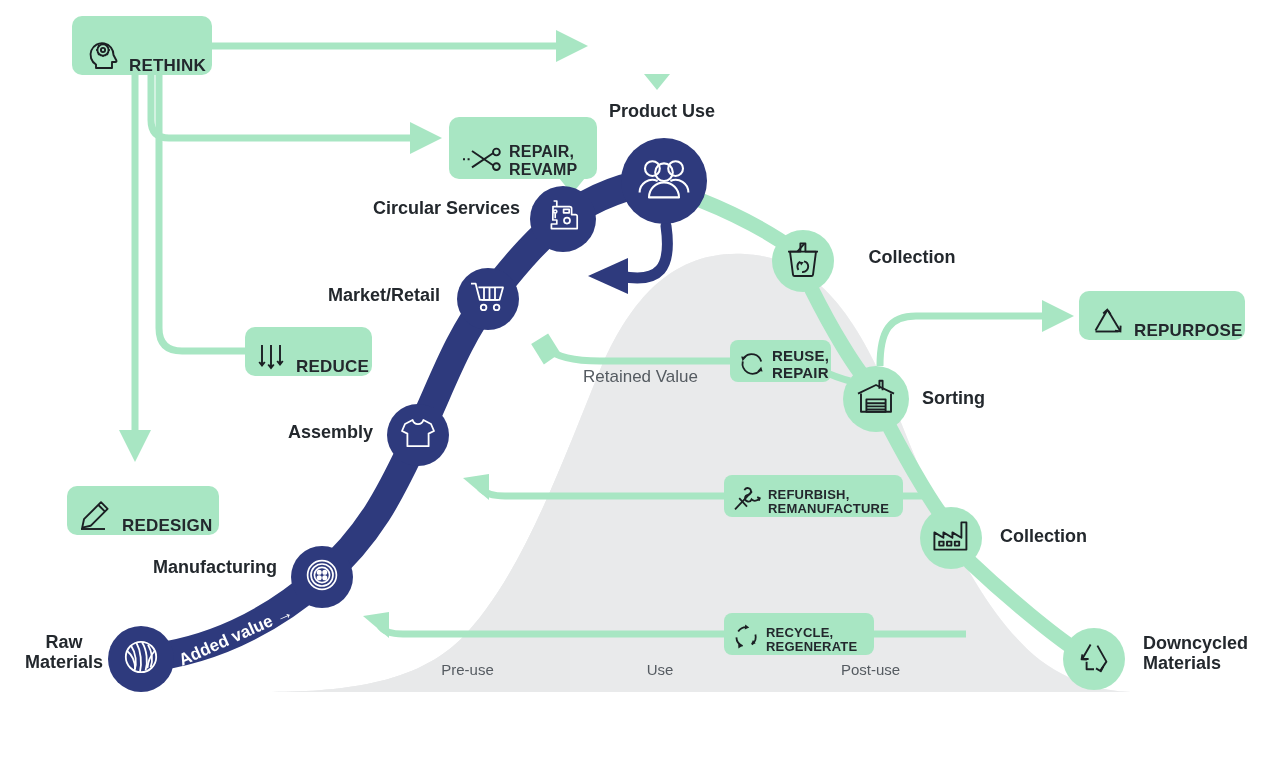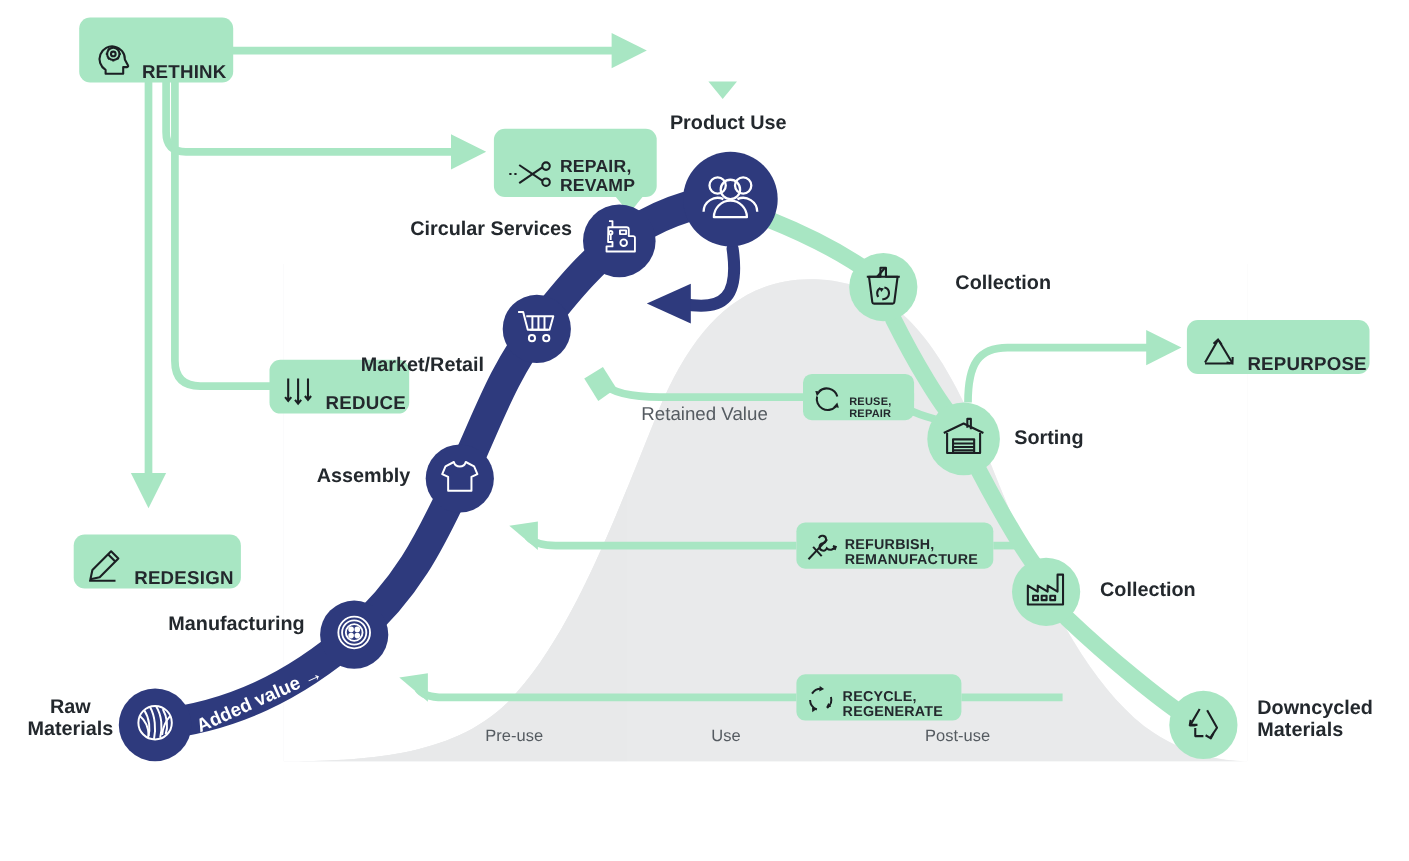--- a/index.html
+++ b/index.html
@@ -224,21 +224,21 @@
 
   <div class="pill" style="left:730px;top:340px;width:101px;height:42px;padding:0 8px;gap:6px;border-radius:8px;">
     <span class="ico">
       <svg width="28" height="28" viewBox="0 0 28 28" fill="none" stroke="#1b1f23" stroke-width="1.9">
         <path d="M23.2 11.4 A10 10 0 0 0 6.4 7.2"></path>
         <path d="M4.8 11.4 A10 10 0 0 0 21.6 20.8"></path>
         <polygon points="3.2,6.4 8.2,7.0 4.6,11.2" fill="#1b1f23" stroke="none"></polygon>
         <polygon points="24.6,21.6 19.6,21.0 23.2,16.8" fill="#1b1f23" stroke="none"></polygon>
       </svg>
     </span>
-    <span class="lbl" style="font-size:10px;">REUSE,
+    <span class="lbl" style="font-size:15px;">REUSE,
 REPAIR</span>
   </div>
 
   <div class="pill" style="left:724px;top:475px;width:179px;height:42px;padding:0 8px;gap:6px;border-radius:8px;">
     <span class="ico">
       <svg width="30" height="28" viewBox="0 0 30 28" fill="none" stroke="#1b1f23" stroke-width="1.8">
         <line x1="3" y1="24.4" x2="20" y2="6.4"></line>
         <path d="M12.4 5.2 a3.4 3.4 0 1 1 3.6 4.6 a3.4 3.4 0 1 0 3.6 4.6 c2.6 2.6 6 1.2 7.4 -1"></path>
         <path d="M25.2 12.2 l2.6 1 -1 2.6"></path>
         <line x1="7.2" y1="13.2" x2="15" y2="21.6"></line>
@@ -308,21 +308,21 @@
     <span>
       <svg width="38" height="34" viewBox="0 0 38 34" fill="none" stroke="#ffffff" stroke-width="1.8" stroke-linejoin="round">
         <path d="M2 3.6 h4.6 l4.2 16.2 h18.4"></path>
         <path d="M9.4 7.4 H34 l-3.4 12.4 H12.6"></path>
         <path d="M15 7.4 v12.4 M20.5 7.4 v12.4 M26 7.4 v12.4"></path>
         <circle cx="14.6" cy="27.4" r="2.8"></circle>
         <circle cx="27.6" cy="27.4" r="2.8"></circle>
       </svg>
     </span>
   </div>
-  <div class="caption" style="left:295px;top:285px;width:145px;text-align:right;font-size:18px;margin-top:36px;">Market/Retail</div>
+  <div class="caption" style="left:295px;top:285px;width:145px;text-align:right;font-size:18px;">Market/Retail</div>
 
   <div class="node blue" style="left:530px;top:186px;width:66px;height:66px;">
     <span>
       <svg width="40" height="40" viewBox="0 0 40 40" fill="none" stroke="#ffffff" stroke-width="1.7" stroke-linejoin="round">
         <path d="M10 9.6 h16.6 a2 2 0 0 1 2 2 v6 h4 a1.6 1.6 0 0 1 1.6 1.6 v12.4 H8.4 V27 h5.4 v-4 h-4 Z"></path>
         <rect x="20.6" y="12.4" width="5.6" height="3.4"></rect>
         <circle cx="24" cy="23.6" r="3"></circle>
         <path d="M10.6 4 h3.2 v5.6"></path>
         <circle cx="12.2" cy="14.6" r="1.6"></circle>
         <path d="M12.2 16.6 v4.6"></path>

